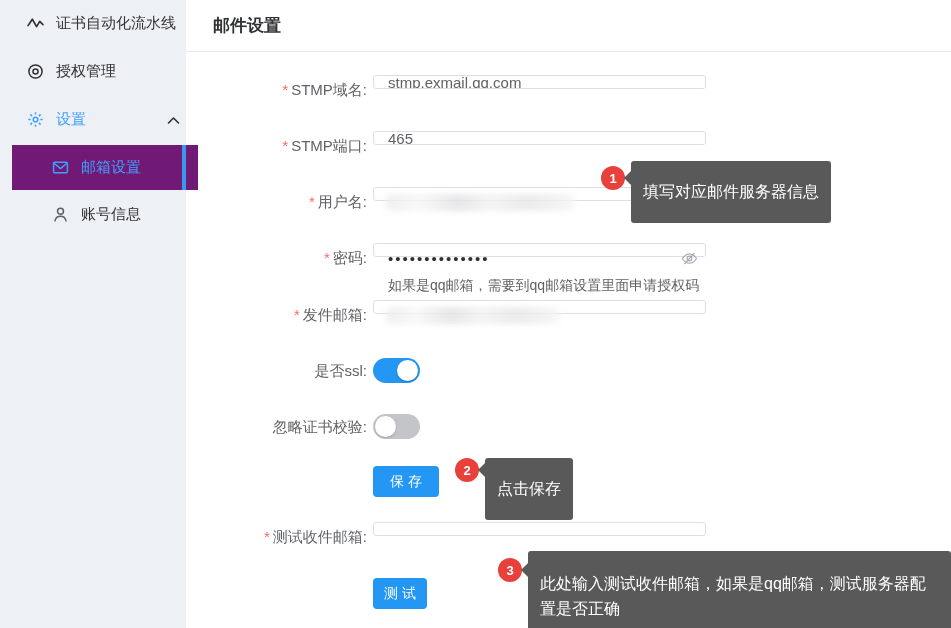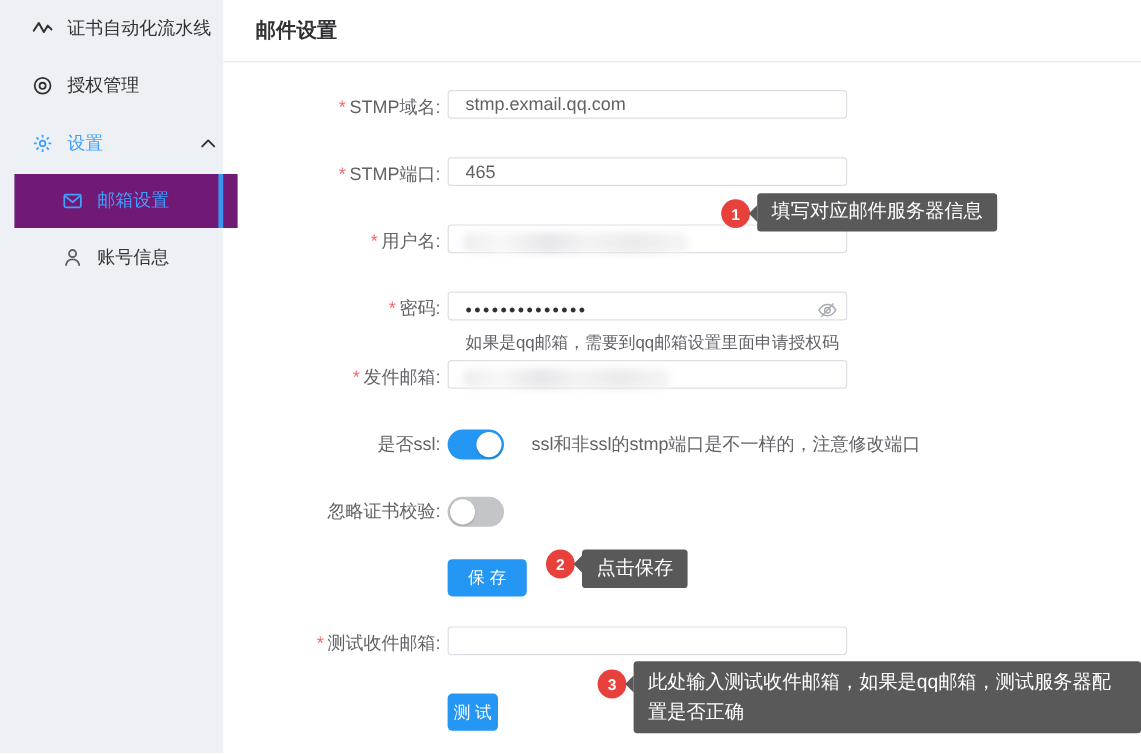--- a/index.html
+++ b/index.html
@@ -21,38 +21,38 @@
 
   
   .page-title { position:absolute; left:213px; top:14px; font-size:17px; font-weight:bold; color:#303133; }
   .header-divider { position:absolute; left:186px; top:51px; width:765px; height:1px; background:#e6e8eb; }
 
   
   .f-label { position:absolute; right:584px; text-align:right; font-size:15px; color:#606266; white-space:nowrap; }
   .f-label .req { color:#f56c6c; margin-right:3px; }
   .h30 { height:30px; line-height:30px; }
   .h25 { height:25px; line-height:25px; }
-  .f-input { position:absolute; left:373px; width:333px; height:24px; border:1px solid #dcdfe6; border-radius:3px; background:#fff; font-family:inherit; font-size:15px; color:#606266; padding:0 14px; outline:none; }
+  .f-input { position:absolute; left:373px; width:333px; height:14px; border:1px solid #dcdfe6; border-radius:3px; background:#fff; font-family:inherit; font-size:15px; color:#606266; padding:0 14px; outline:none; }
   .hint { position:absolute; font-size:14px; color:#606266; white-space:nowrap; }
   .redact { position:absolute; height:17px; border-radius:8px; filter:blur(3px); opacity:.85;
             background:linear-gradient(90deg,#ececec 0%,#f7f7f7 18%,#e3e3e6 38%,#f2f2f2 55%,#e8e8ea 75%,#f5f5f5 100%); }
   .pwd-dots { position:absolute; left:388px; top:243px; height:30px; line-height:32px; font-size:15px; letter-spacing:2px; color:#303133; }
   .eye { position:absolute; left:681px; top:250px; width:17px; height:17px; cursor:pointer; }
 
   
   .toggle { position:absolute; left:373px; width:47px; height:25px; border-radius:13px; cursor:pointer; }
   .toggle .knob { position:absolute; top:2px; width:21px; height:21px; border-radius:50%; background:#fff; box-shadow:0 1px 2px rgba(0,0,0,.2); }
   .toggle.on { background:#2397f3; } .toggle.on .knob { right:2px; }
   .toggle.off { background:#c3c5c9; } .toggle.off .knob { left:2px; }
 
   .btn { position:absolute; left:373px; height:31px; border:none; border-radius:4px; background:#2397f3; color:#fff; font-size:14px; font-family:inherit; cursor:pointer; white-space:nowrap;text-align:center; }
 
   
   .badge { position:absolute; width:24px; height:24px; border-radius:50%; background:#e8413c; color:#fff; font-size:13px; font-weight:bold; display:flex; align-items:center; justify-content:center; }
-  .tip { position:absolute; background:#595959; color:#fff; border-radius:3px; font-size:16px; padding:5px 12px; line-height:22px; }
+  .tip { position:absolute; background:#595959; color:#fff; border-radius:3px; font-size:16px; padding:20px 12px; line-height:22px; }
   .tip-arrow { position:absolute; width:0; height:0; border:7px solid transparent; border-right-color:#595959; border-left-width:0; }
 </style>
 </head>
 <body>
 
 <div id="app">
 
   <nav class="sidebar">
     <div class="side-item top" style="top:0;height:47px;">
       <span class="ic">
@@ -151,37 +151,36 @@
   </div>
   <input class="f-input" style="top: 300px;">
   <div class="redact" style="left:385px;top:307px;width:175px;"></div>
 
   <div class="f-label h25" style="top:358px;">
     <span>是否ssl:</span>
   </div>
   <div class="toggle on" style="top:358px;">
       <div class="knob"></div>
     </div>
-  <div class="hint h25" style="left:443px;top:358px;font-size:15px;line-height:25px;">ssl和非ssl的stmp端口是不一样的，注意修改端口</div>
 
   <div class="f-label h25" style="top:414px;">
     <span>忽略证书校验:</span>
   </div>
   <div class="toggle off" style="top:414px;">
       <div class="knob"></div>
     </div>
 
   <button class="btn" style="top:466px;width:66px;">保 存</button>
 
   <div class="f-label h30" style="top:522px;">
     <span class="req">*</span><span>测试收件邮箱:</span>
   </div>
   <input class="f-input" style="top: 522px;" value="">
 
-  <button class="btn" style="top:578px;width:42px;">测 试</button>
+  <button class="btn" style="top:578px;width:54px;">测 试</button>
 
   <div class="badge" style="left:601px;top:166px;">1</div>
   <div class="tip-arrow" style="left:624px;top:171px;"></div>
   <div class="tip" style="left:631px;top:161px;">填写对应邮件服务器信息</div>
 
   <div class="badge" style="left:455px;top:458px;">2</div>
   <div class="tip-arrow" style="left:478px;top:463px;"></div>
   <div class="tip" style="left:485px;top:458px;">点击保存</div>
 
   <div class="badge" style="left:498px;top:558px;">3</div>

